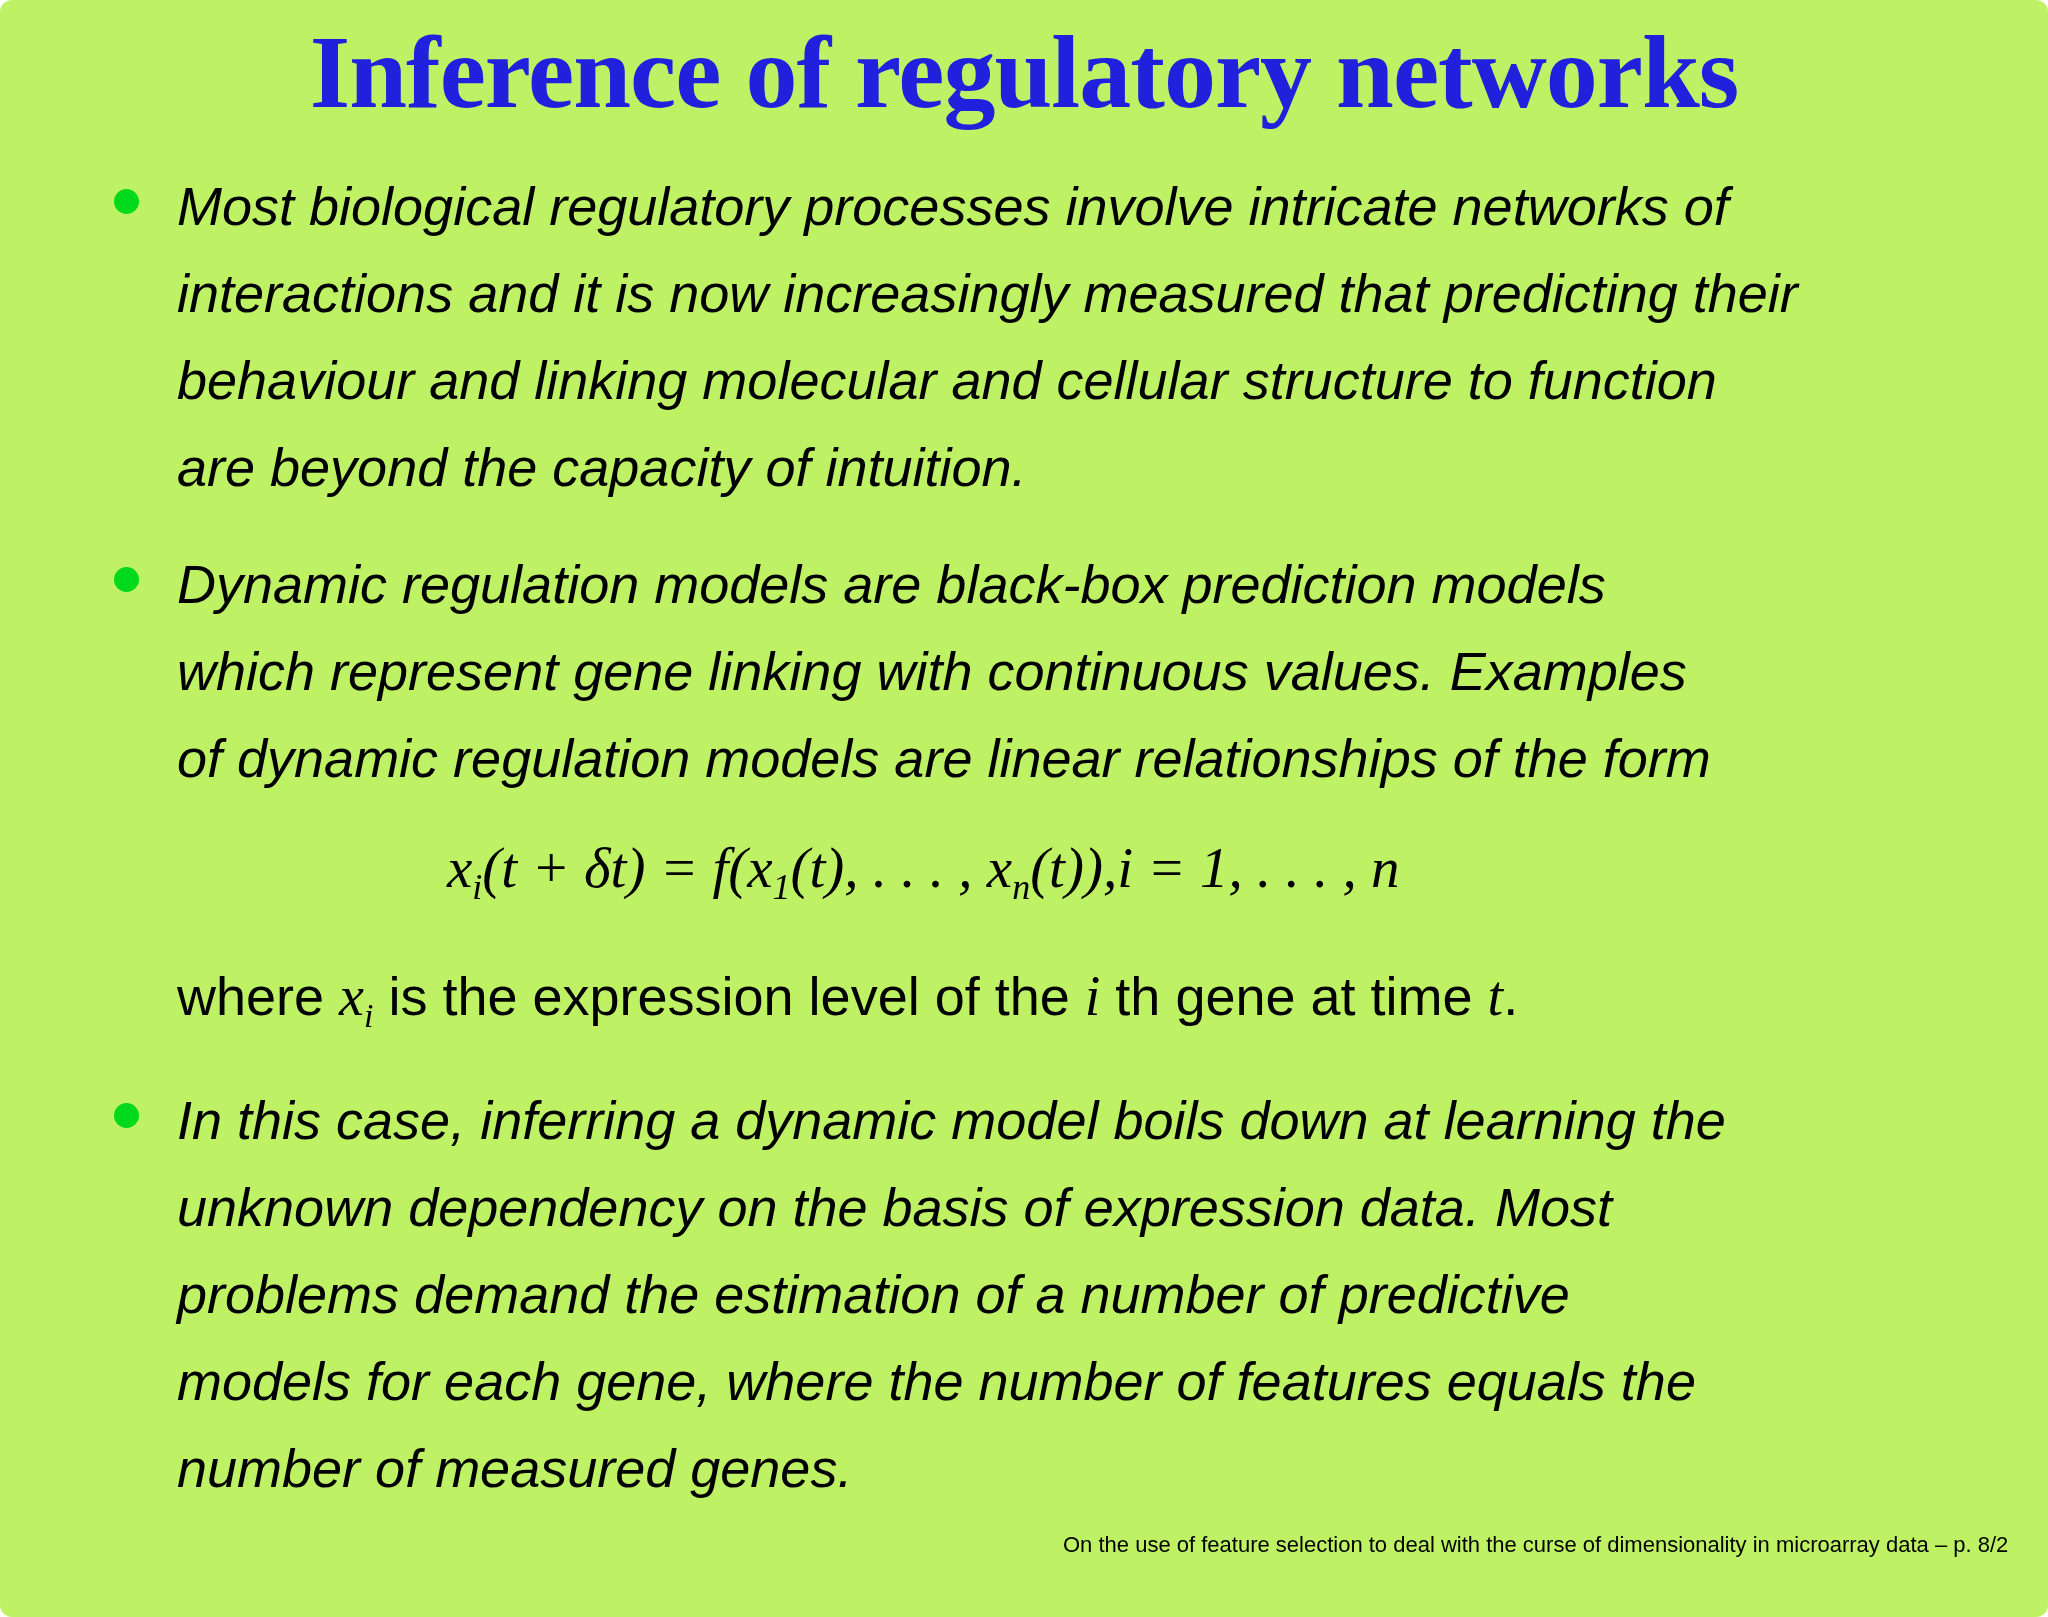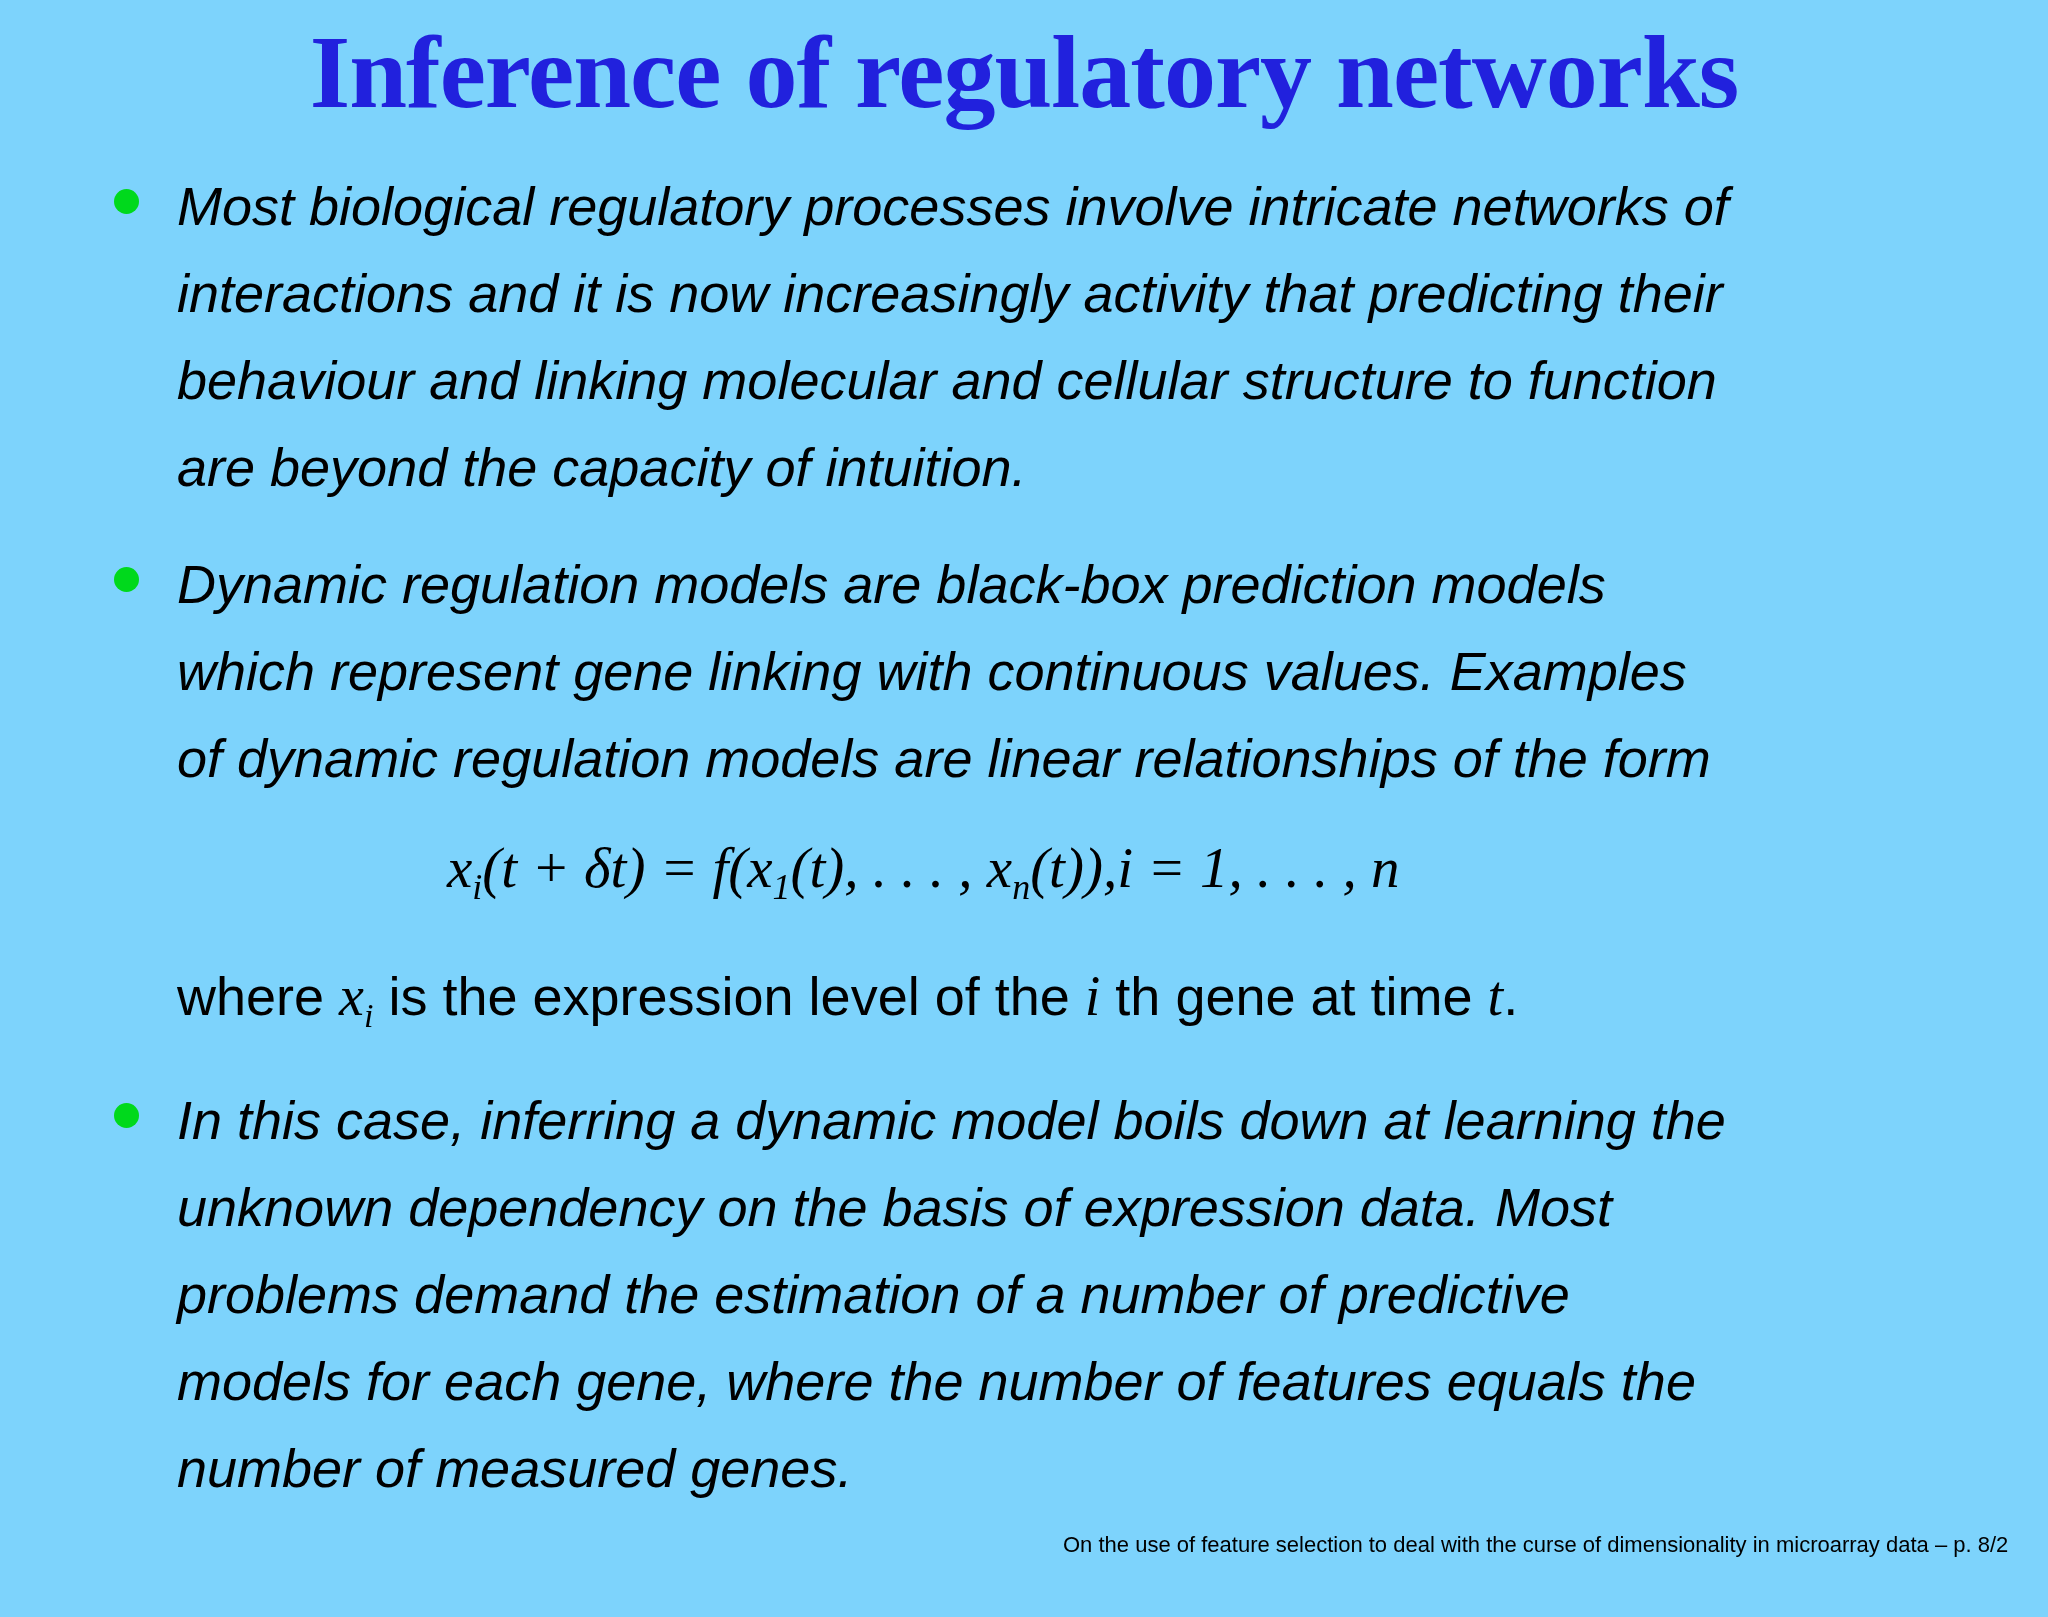--- a/index.html
+++ b/index.html
@@ -65,28 +65,28 @@
   }
   .footer{
     position:absolute;left:1063px;top:1531px;
     font-size:22px;line-height:28px;
     white-space:nowrap;
   }
 </style>
 </head>
 <body>
 
-<div class="slide" style="background: #7dd3fc;">
+<div class="slide" style="background: #bef264; border-radius: 12px;">
 
   <div class="title" style="color: rgb(33, 33, 221);">Inference of regulatory networks</div>
 
   <span class="dot d1" style="background: rgb(0, 217, 28);"></span>
   <div class="bullet-text b1">
     <div>Most biological regulatory processes involve intricate networks of</div>
-    <div>interactions and it is now increasingly activity that predicting their</div>
+    <div>interactions and it is now increasingly measured that predicting their</div>
     <div>behaviour and linking molecular and cellular structure to function</div>
     <div>are beyond the capacity of intuition.</div>
   </div>
 
   <span class="dot d2" style="background: rgb(0, 217, 28);"></span>
   <div class="bullet-text b2">
     <div>Dynamic regulation models are black-box prediction models</div>
     <div>which represent gene linking with continuous values. Examples</div>
     <div>of dynamic regulation models are linear relationships of the form</div>
   </div>

